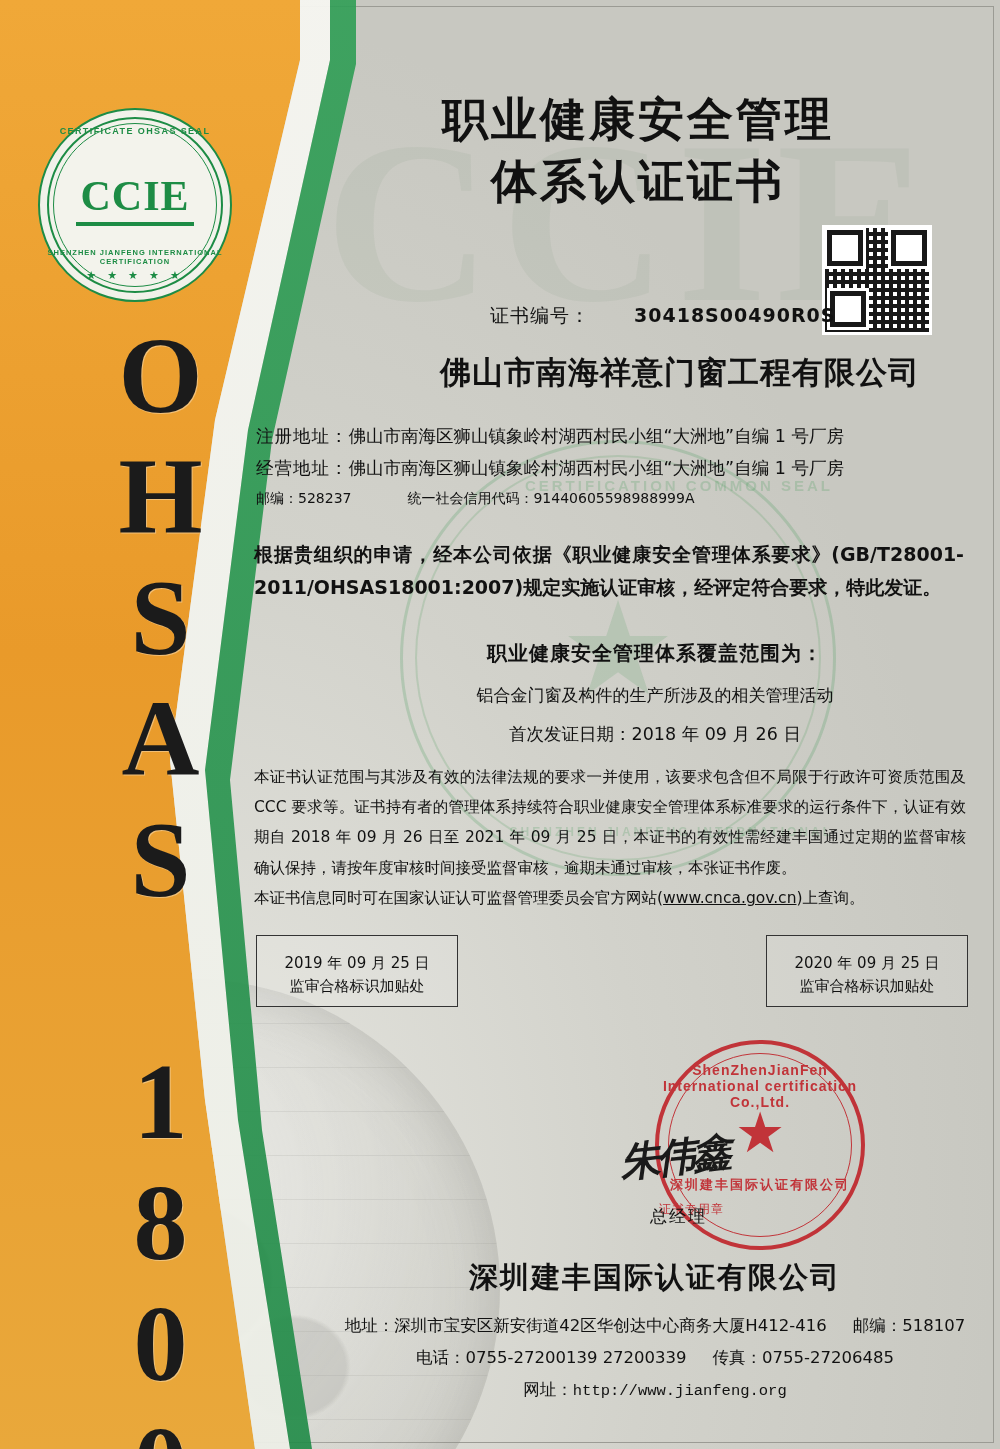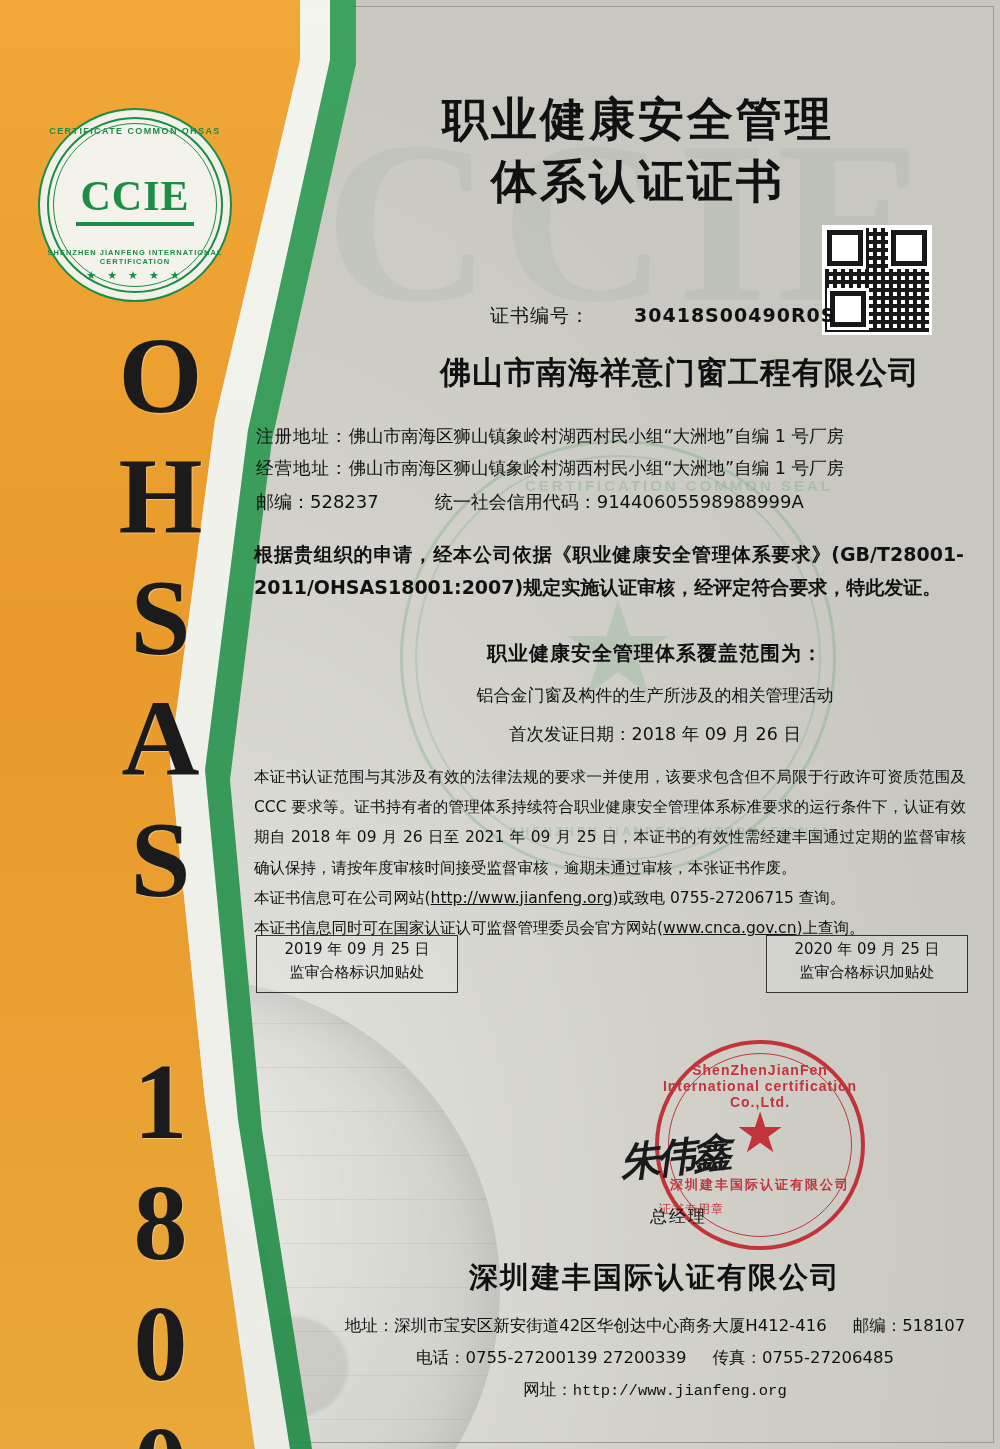--- a/index.html
+++ b/index.html
@@ -219,21 +219,21 @@
     position:absolute;left:6px;top:420px;width:700px;
     font-family:"DejaVu Sans", sans-serif;
     font-size:17.5px;color:#111;line-height:1.85;
   }
   .addr-block .line{white-space:nowrap;}
   .addr-block .lbl{letter-spacing:1px;}
 
   .meta-row{
     position:absolute;left:6px;top:490px;width:700px;
     font-family:"DejaVu Sans", sans-serif;
-    font-size:18px;color:#111;
+    font-size:14px;color:#111;
     display:flex;gap:56px;
   }
 
   .para{
     position:absolute;left:4px;top:538px;width:710px;
     font-family:"DejaVu Sans", sans-serif;
     font-size:19px;line-height:1.75;color:#111;
     text-align:justify;
     font-weight:bold;
   }
@@ -264,21 +264,21 @@
     text-align:justify;
   }
   .fineprint a{color:#111;text-decoration:underline;}
 
   .stamp-boxes{
     position:absolute;left:6px;top:935px;width:712px;
     display:flex;justify-content:space-between;
   }
   .stamp-box{
     width:200px;border:1px solid #333;
-    text-align:center;padding:2px 0 9px;
+    text-align:center;padding:16px 0 9px;
     font-family:"DejaVu Sans", sans-serif;
     font-size:15px;line-height:1.5;color:#111;background:rgba(255,255,255,.12);
   }
 
   
   .red-stamp{
     position:absolute;left:405px;top:1040px;
     width:202px;height:202px;border-radius:50%;
     border:4px solid #c0272d;
     color:#c0272d;
@@ -349,21 +349,21 @@
     <div class="band-orange"></div>
     <div class="band-white"></div>
     <div class="band-green"></div>
   </div>
 
   <div class="vertical-title">OHSAS 18001</div>
 
   <div class="seal">
     <div class="ring"></div>
     <div class="ring2"></div>
-    <div class="arc-top">CERTIFICATE COMMON OHSAS</div>
+    <div class="arc-top">CERTIFICATE OHSAS SEAL</div>
     <div class="ccie">
       <span>CCIE</span>
       <span class="bar"></span>
     </div>
     <div class="arc-bottom">SHENZHEN JIANFENG INTERNATIONAL CERTIFICATION</div>
     <div class="stars">★ ★ ★ ★ ★</div>
   </div>
 
   <div class="content">
 
@@ -413,23 +413,20 @@
     <div class="para">根据贵组织的申请，经本公司依据《职业健康安全管理体系要求》(GB/T28001-2011/OHSAS18001:2007)规定实施认证审核，经评定符合要求，特此发证。</div>
 
     <div class="scope-title">职业健康安全管理体系覆盖范围为：</div>
     <div class="scope-body">铝合金门窗及构件的生产所涉及的相关管理活动</div>
     <div class="first-issue">
       <span>首次发证日期：</span><span>2018 年 09 月 26 日</span>
     </div>
 
     <div class="fineprint">
       <div>本证书认证范围与其涉及有效的法律法规的要求一并使用，该要求包含但不局限于行政许可资质范围及 CCC 要求等。证书持有者的管理体系持续符合职业健康安全管理体系标准要求的运行条件下，认证有效期自 2018 年 09 月 26 日至 2021 年 09 月 25 日，本证书的有效性需经建丰国通过定期的监督审核确认保持，请按年度审核时间接受监督审核，逾期未通过审核，本张证书作废。</div>
-      <div>
-        <span>本证书信息可在公司网站(</span><a href="#">http://www.jianfeng.org</a><span>)或致电 0755-27206715 查询。</span>
-      </div>
       <div>
         <span>本证书信息同时可在国家认证认可监督管理委员会官方网站(</span><a href="#">www.cnca.gov.cn</a><span>)上查询。</span>
       </div>
     </div>
 
     <div class="stamp-boxes">
       <div class="stamp-box">
         <div>2019 年 09 月 25 日</div>
         <div>监审合格标识加贴处</div>
       </div>

